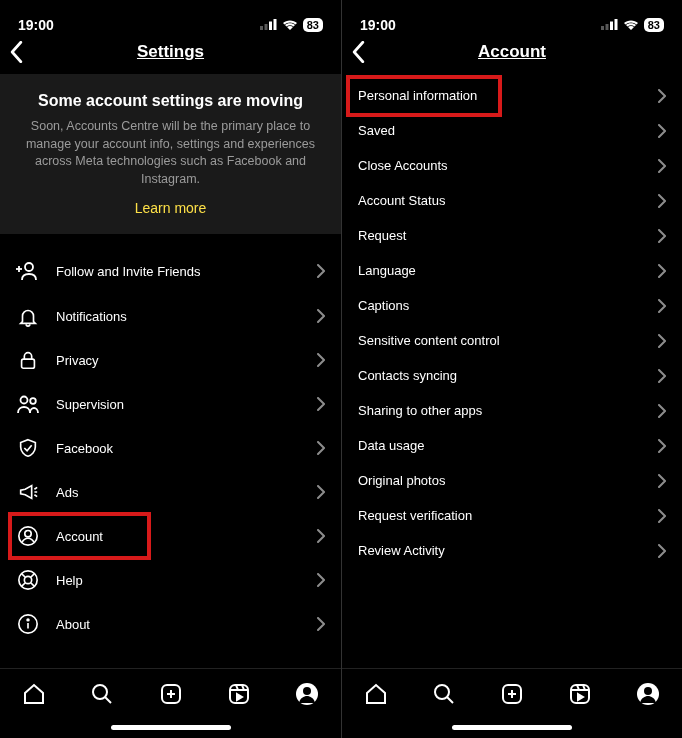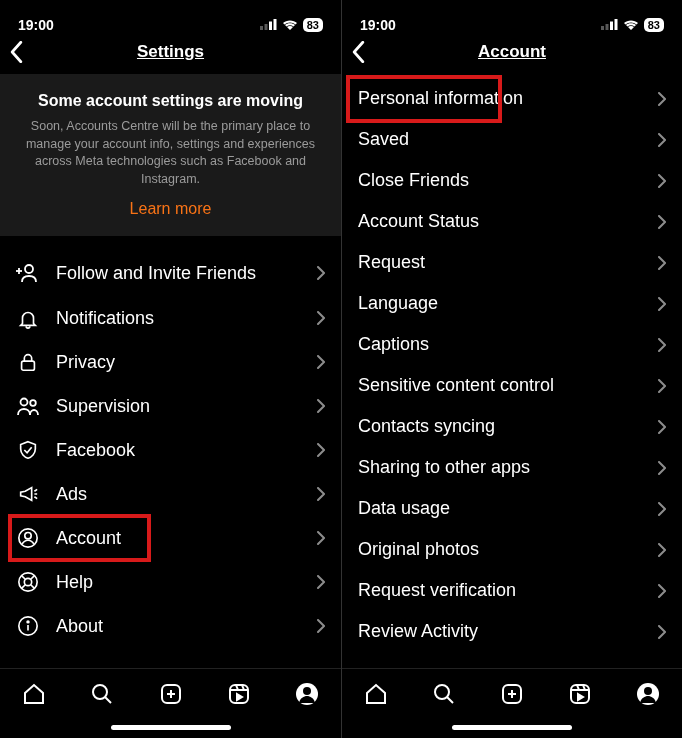--- a/index.html
+++ b/index.html
@@ -72,22 +72,22 @@
       color: #fff;
       margin-bottom: 8px;
     }
     .info-body {
       font-size: 12.5px;
       color: #9b9b9b;
       line-height: 1.4;
       margin-bottom: 12px;
     }
     .info-link {
-      font-size: 16px;
-      color: #f97316;
+      font-size: 14px;
+      color: #fde047;
     }
     .list { margin-top: 14px; }
     .row {
       display: flex;
       align-items: center;
       padding: 11px 16px;
       gap: 16px;
       position: relative;
     }
     .row-narrow {
@@ -95,21 +95,21 @@
     }
     .row-icon {
       width: 24px;
       display: flex;
       align-items: center;
       justify-content: center;
       flex-shrink: 0;
     }
     .row-label {
       flex: 1;
-      font-size: 18px;
+      font-size: 13px;
       color: #fff;
     }
     .chevron-right {
       flex-shrink: 0;
       opacity: 0.55;
     }
     .highlight {
       position: absolute;
       border: 4px solid #d71a1a;
       pointer-events: none;
@@ -385,21 +385,21 @@
             <path d="M1 1 L7 7 L1 13" stroke="#fff" stroke-width="2" fill="none" stroke-linecap="round"></path>
           </svg>
       </div>
       <div class="row row-narrow">
         <span class="row-label">Saved</span>
         <svg class="chevron-right" width="8" height="14" viewBox="0 0 8 14">
             <path d="M1 1 L7 7 L1 13" stroke="#fff" stroke-width="2" fill="none" stroke-linecap="round"></path>
           </svg>
       </div>
       <div class="row row-narrow">
-        <span class="row-label">Close Friends</span>
+        <span class="row-label">Close Accounts</span>
         <svg class="chevron-right" width="8" height="14" viewBox="0 0 8 14">
             <path d="M1 1 L7 7 L1 13" stroke="#fff" stroke-width="2" fill="none" stroke-linecap="round"></path>
           </svg>
       </div>
       <div class="row row-narrow">
         <span class="row-label">Account Status</span>
         <svg class="chevron-right" width="8" height="14" viewBox="0 0 8 14">
             <path d="M1 1 L7 7 L1 13" stroke="#fff" stroke-width="2" fill="none" stroke-linecap="round"></path>
           </svg>
       </div>

